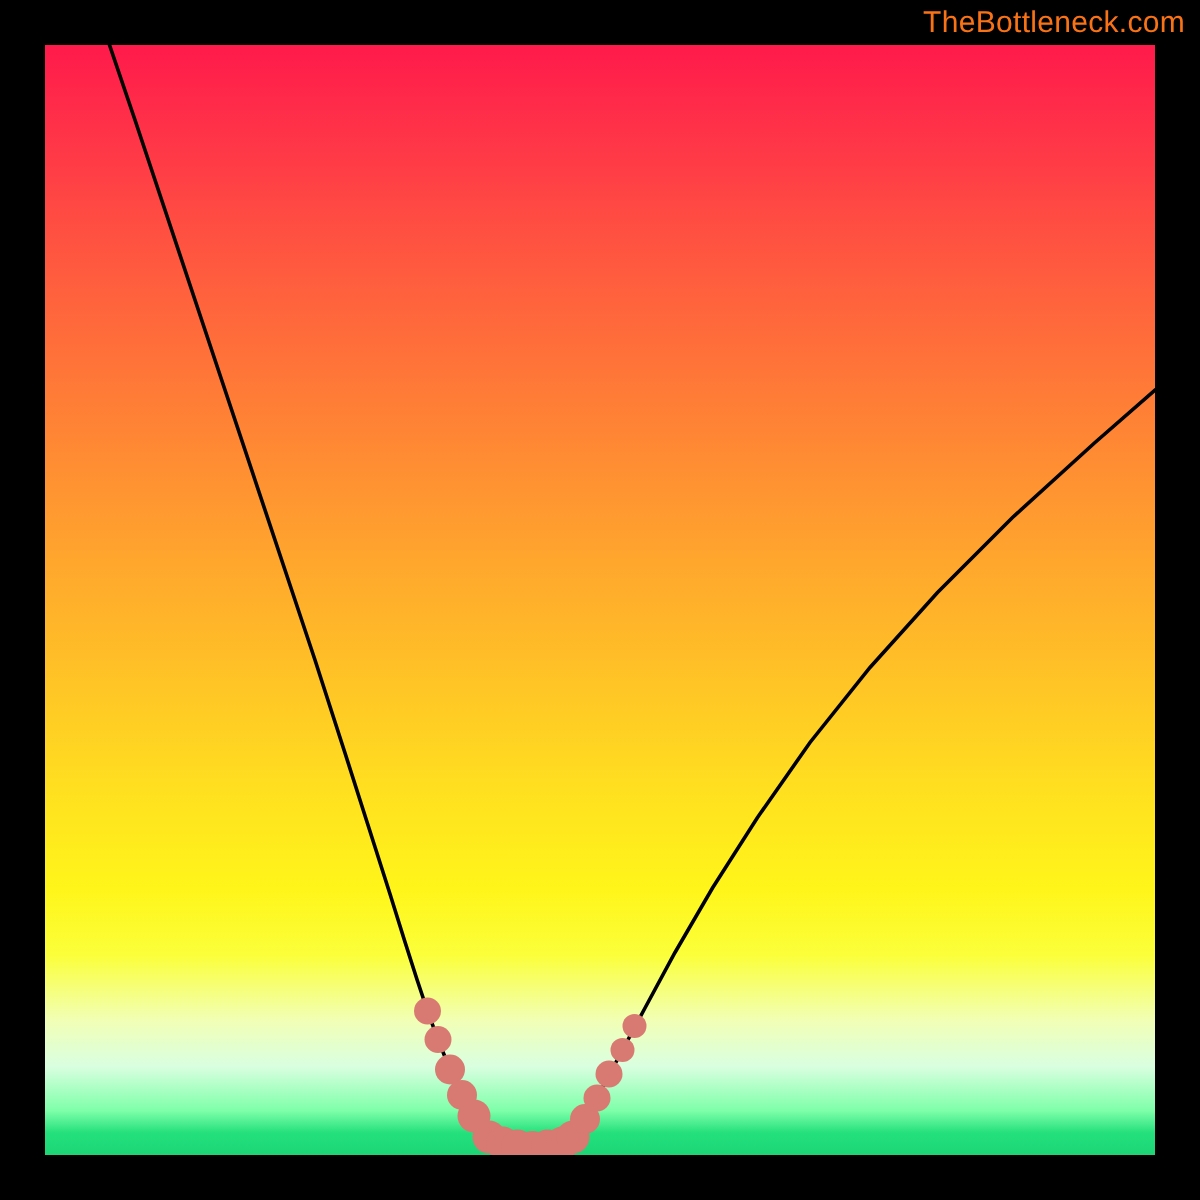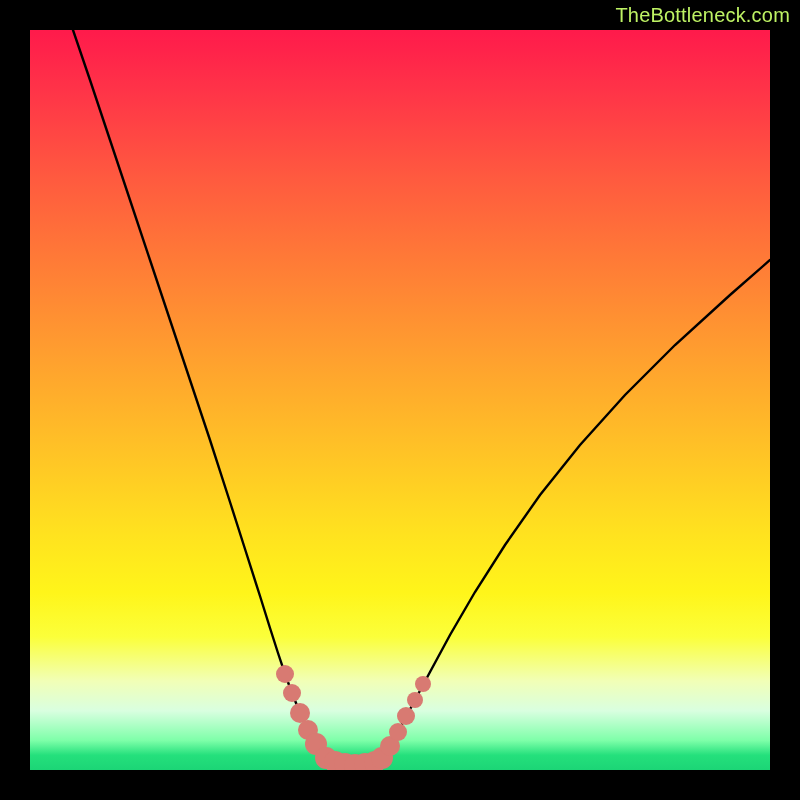--- a/index.html
+++ b/index.html
@@ -47,21 +47,21 @@
     );
   }
   .svg-layer {
     position: absolute;
     inset: 0;
   }
   .watermark {
     position: absolute;
     top: 4px;
     right: 10px;
-    color: #bef264;
+    color: #f97316;
     font-size: 20px;
     font-weight: 500;
     letter-spacing: 0.2px;
   }
 </style>
 </head>
 <body>
 
 <div class="frame">
   <div class="watermark">TheBottleneck.com</div>

